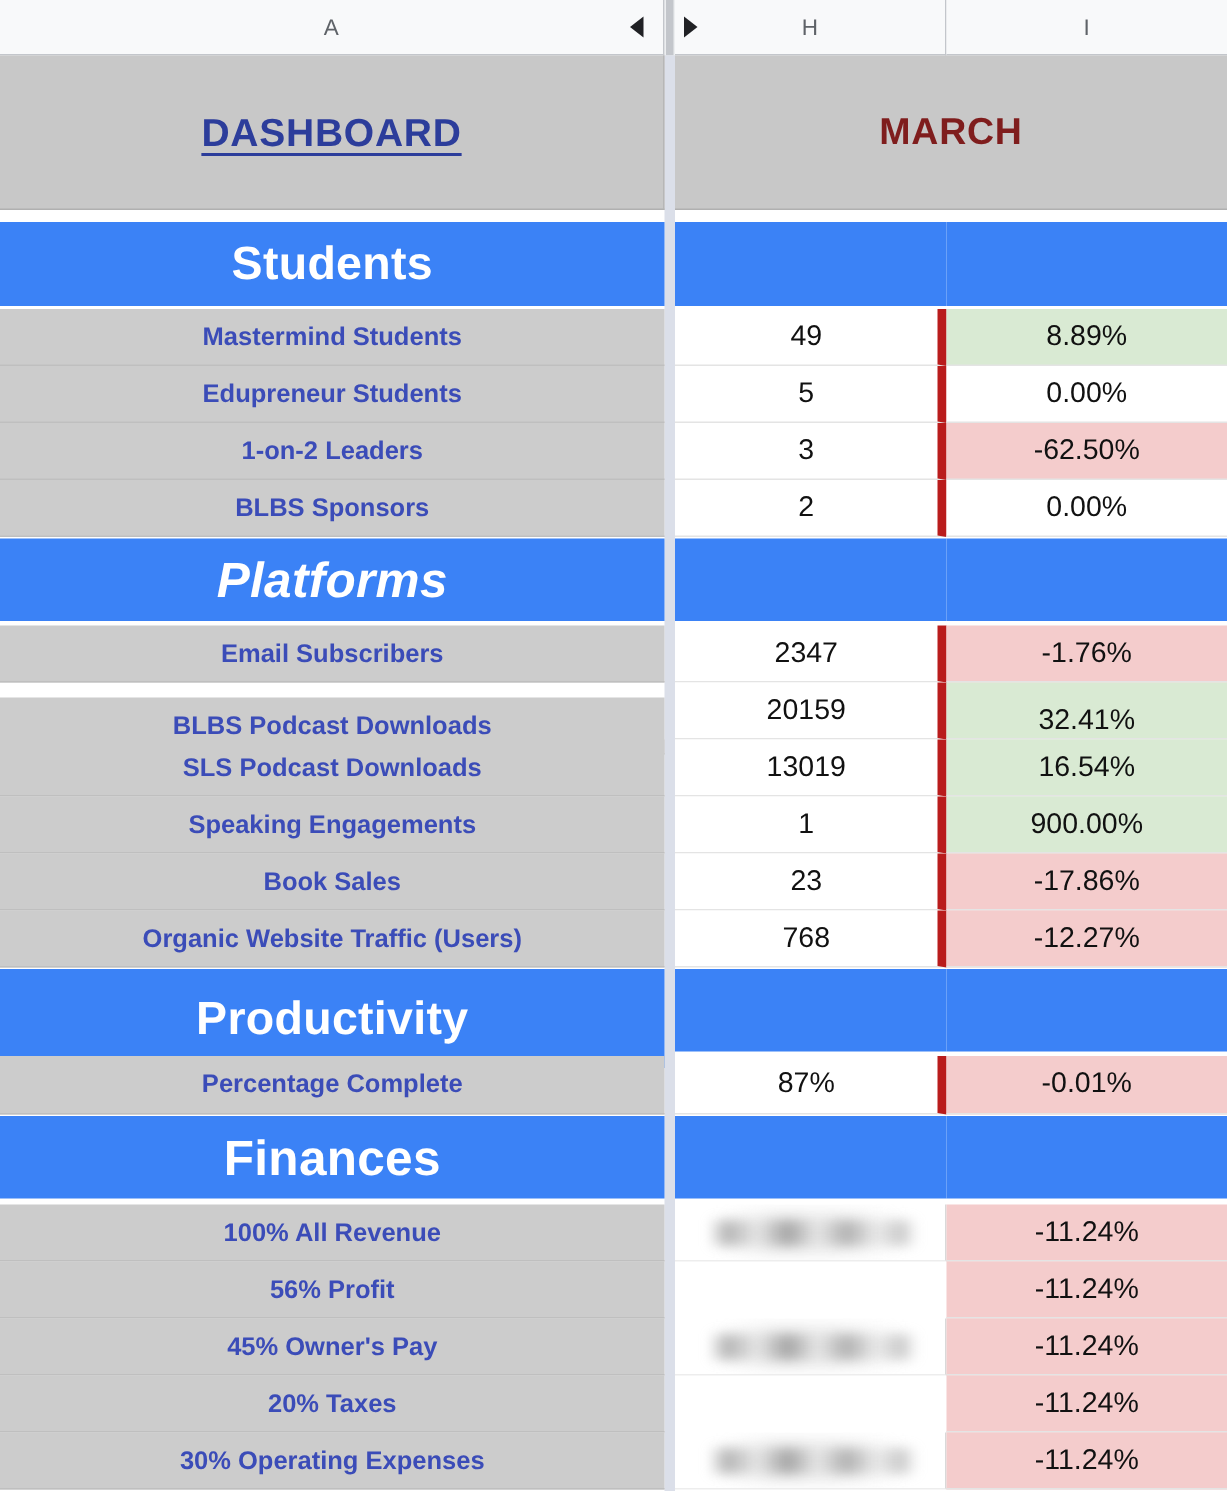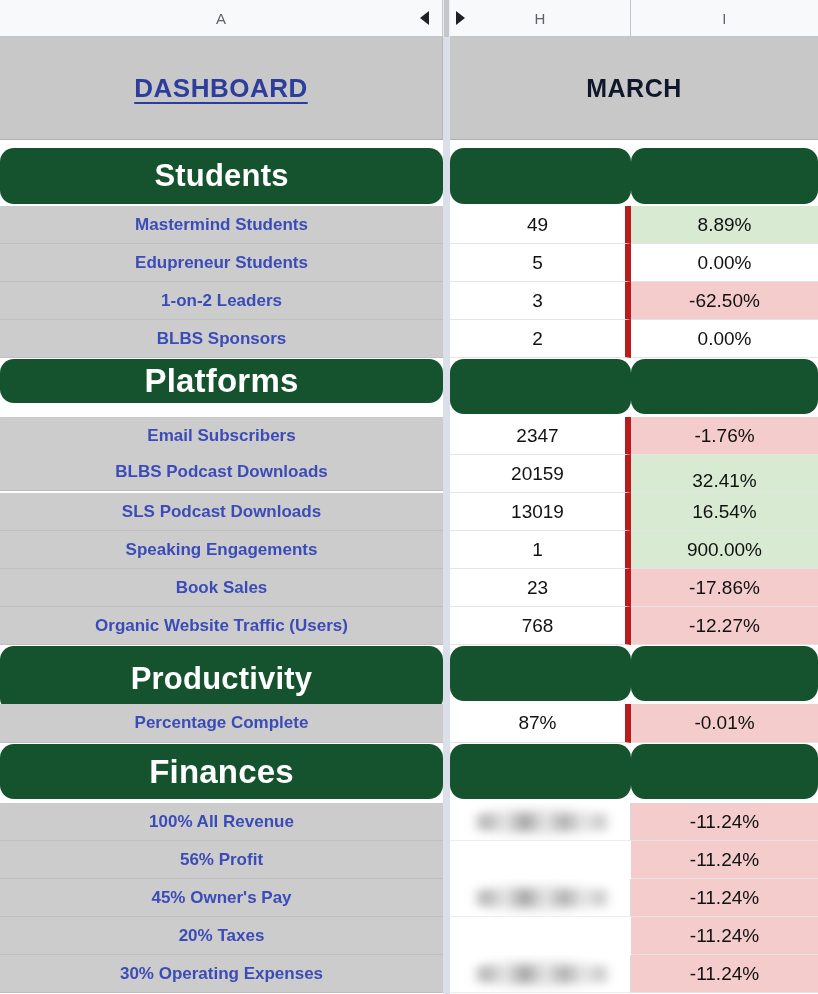--- a/index.html
+++ b/index.html
@@ -64,27 +64,26 @@
     background:#c8c8c8;
     border-bottom:1px solid #b0b0b0;
     border-right:1px solid #b6b6b6;
   }
   .title-a{
     font-size:26px;font-weight:bold;color:#2c3d9b;
     text-decoration:underline;text-underline-offset:5px;
     letter-spacing:.5px;
   }
   .title-hi{
-    font-size:25px;font-weight:bold;color:#0f172a;letter-spacing:.5px;
+    font-size:25px;font-weight:bold;color:#7f1d1d;letter-spacing:.5px;
   }
 
   
   .sec{
-    background:#14532d;
-    border-radius:14px;
+    background:#3b82f6;
   }
   .sec-a{
     color:#ffffff;font-weight:bold;letter-spacing:.2px;
   }
   .sec-a.s-students    {font-size:31px;}
   .sec-a.s-platforms   {font-size:33px;}
   .sec-a.s-productivity{font-size:31px;}
   .sec-a.s-finances    {font-size:33px;}
 
   
@@ -213,37 +212,37 @@
   <div class="cell colA lab" style="top:320px;height:38px;">
     <span>BLBS Sponsors</span>
     </div>
   <div class="cell colH val" style="top:320px;height:38px;">
     <span>2</span>
     </div>
   <div class="cell colI pct flat" style="top:320px;height:38px;">
     <span>0.00%</span>
     </div>
 
-  <div class="cell colA sec sec-a s-platforms" style="top:359px;height:44px;">
+  <div class="cell colA sec sec-a s-platforms" style="top:359px;height:55px;font-style:italic;">
     <span>Platforms</span>
   </div>
   <div class="cell colH sec" style="top:359px;height:55px;"></div>
   <div class="cell colI sec" style="top:359px;height:55px;"></div>
 
   <div class="cell colA lab" style="top:417px;height:38px;">
     <span>Email Subscribers</span>
     </div>
   <div class="cell colH val" style="top:417px;height:38px;">
     <span>2347</span>
     </div>
   <div class="cell colI pct down" style="top:417px;height:38px;">
     <span>-1.76%</span>
     </div>
 
-  <div class="cell colA lab" style="top:453px;height:38px;">
+  <div class="cell colA lab" style="top:465px;height:38px;">
     <span>BLBS Podcast Downloads</span>
     </div>
   <div class="cell colH val" style="top:455px;height:38px;">
     <span>20159</span>
     </div>
   <div class="cell colI pct up" style="top:455px;height:38px;align-items:flex-end;">
     <span>32.41%</span>
     </div>
 
   <div class="cell colA lab" style="top:493px;height:38px;">

